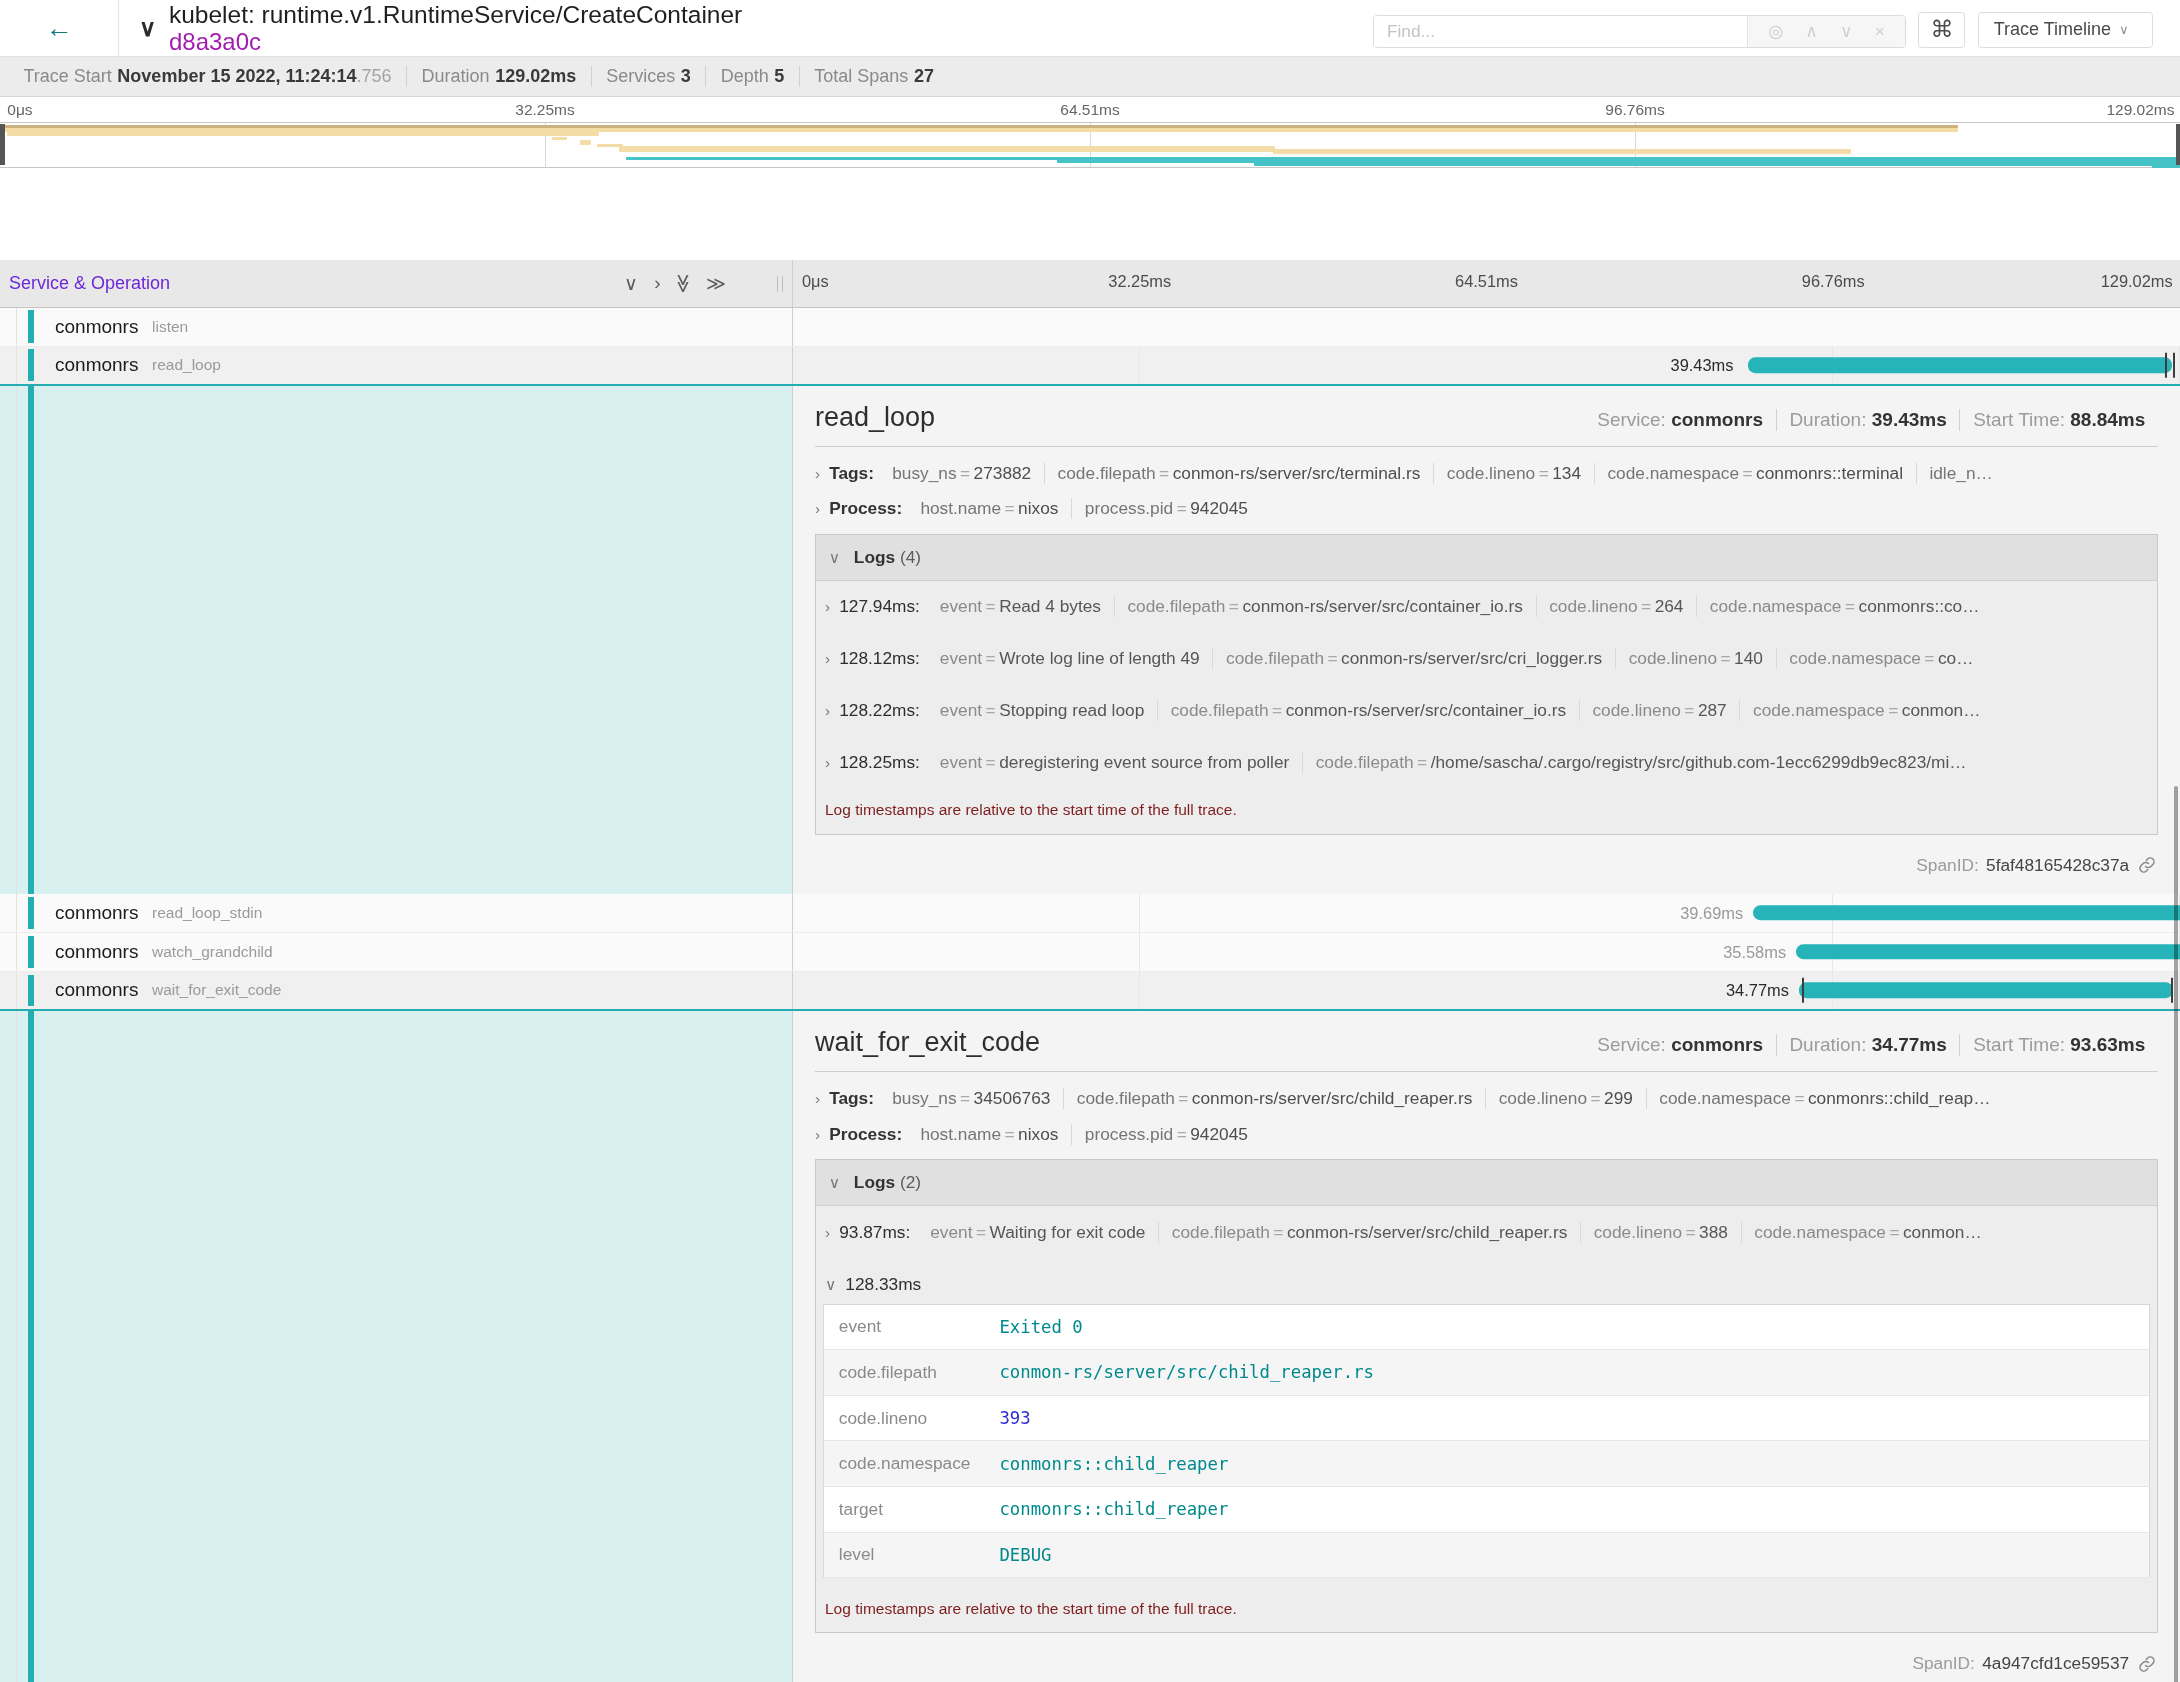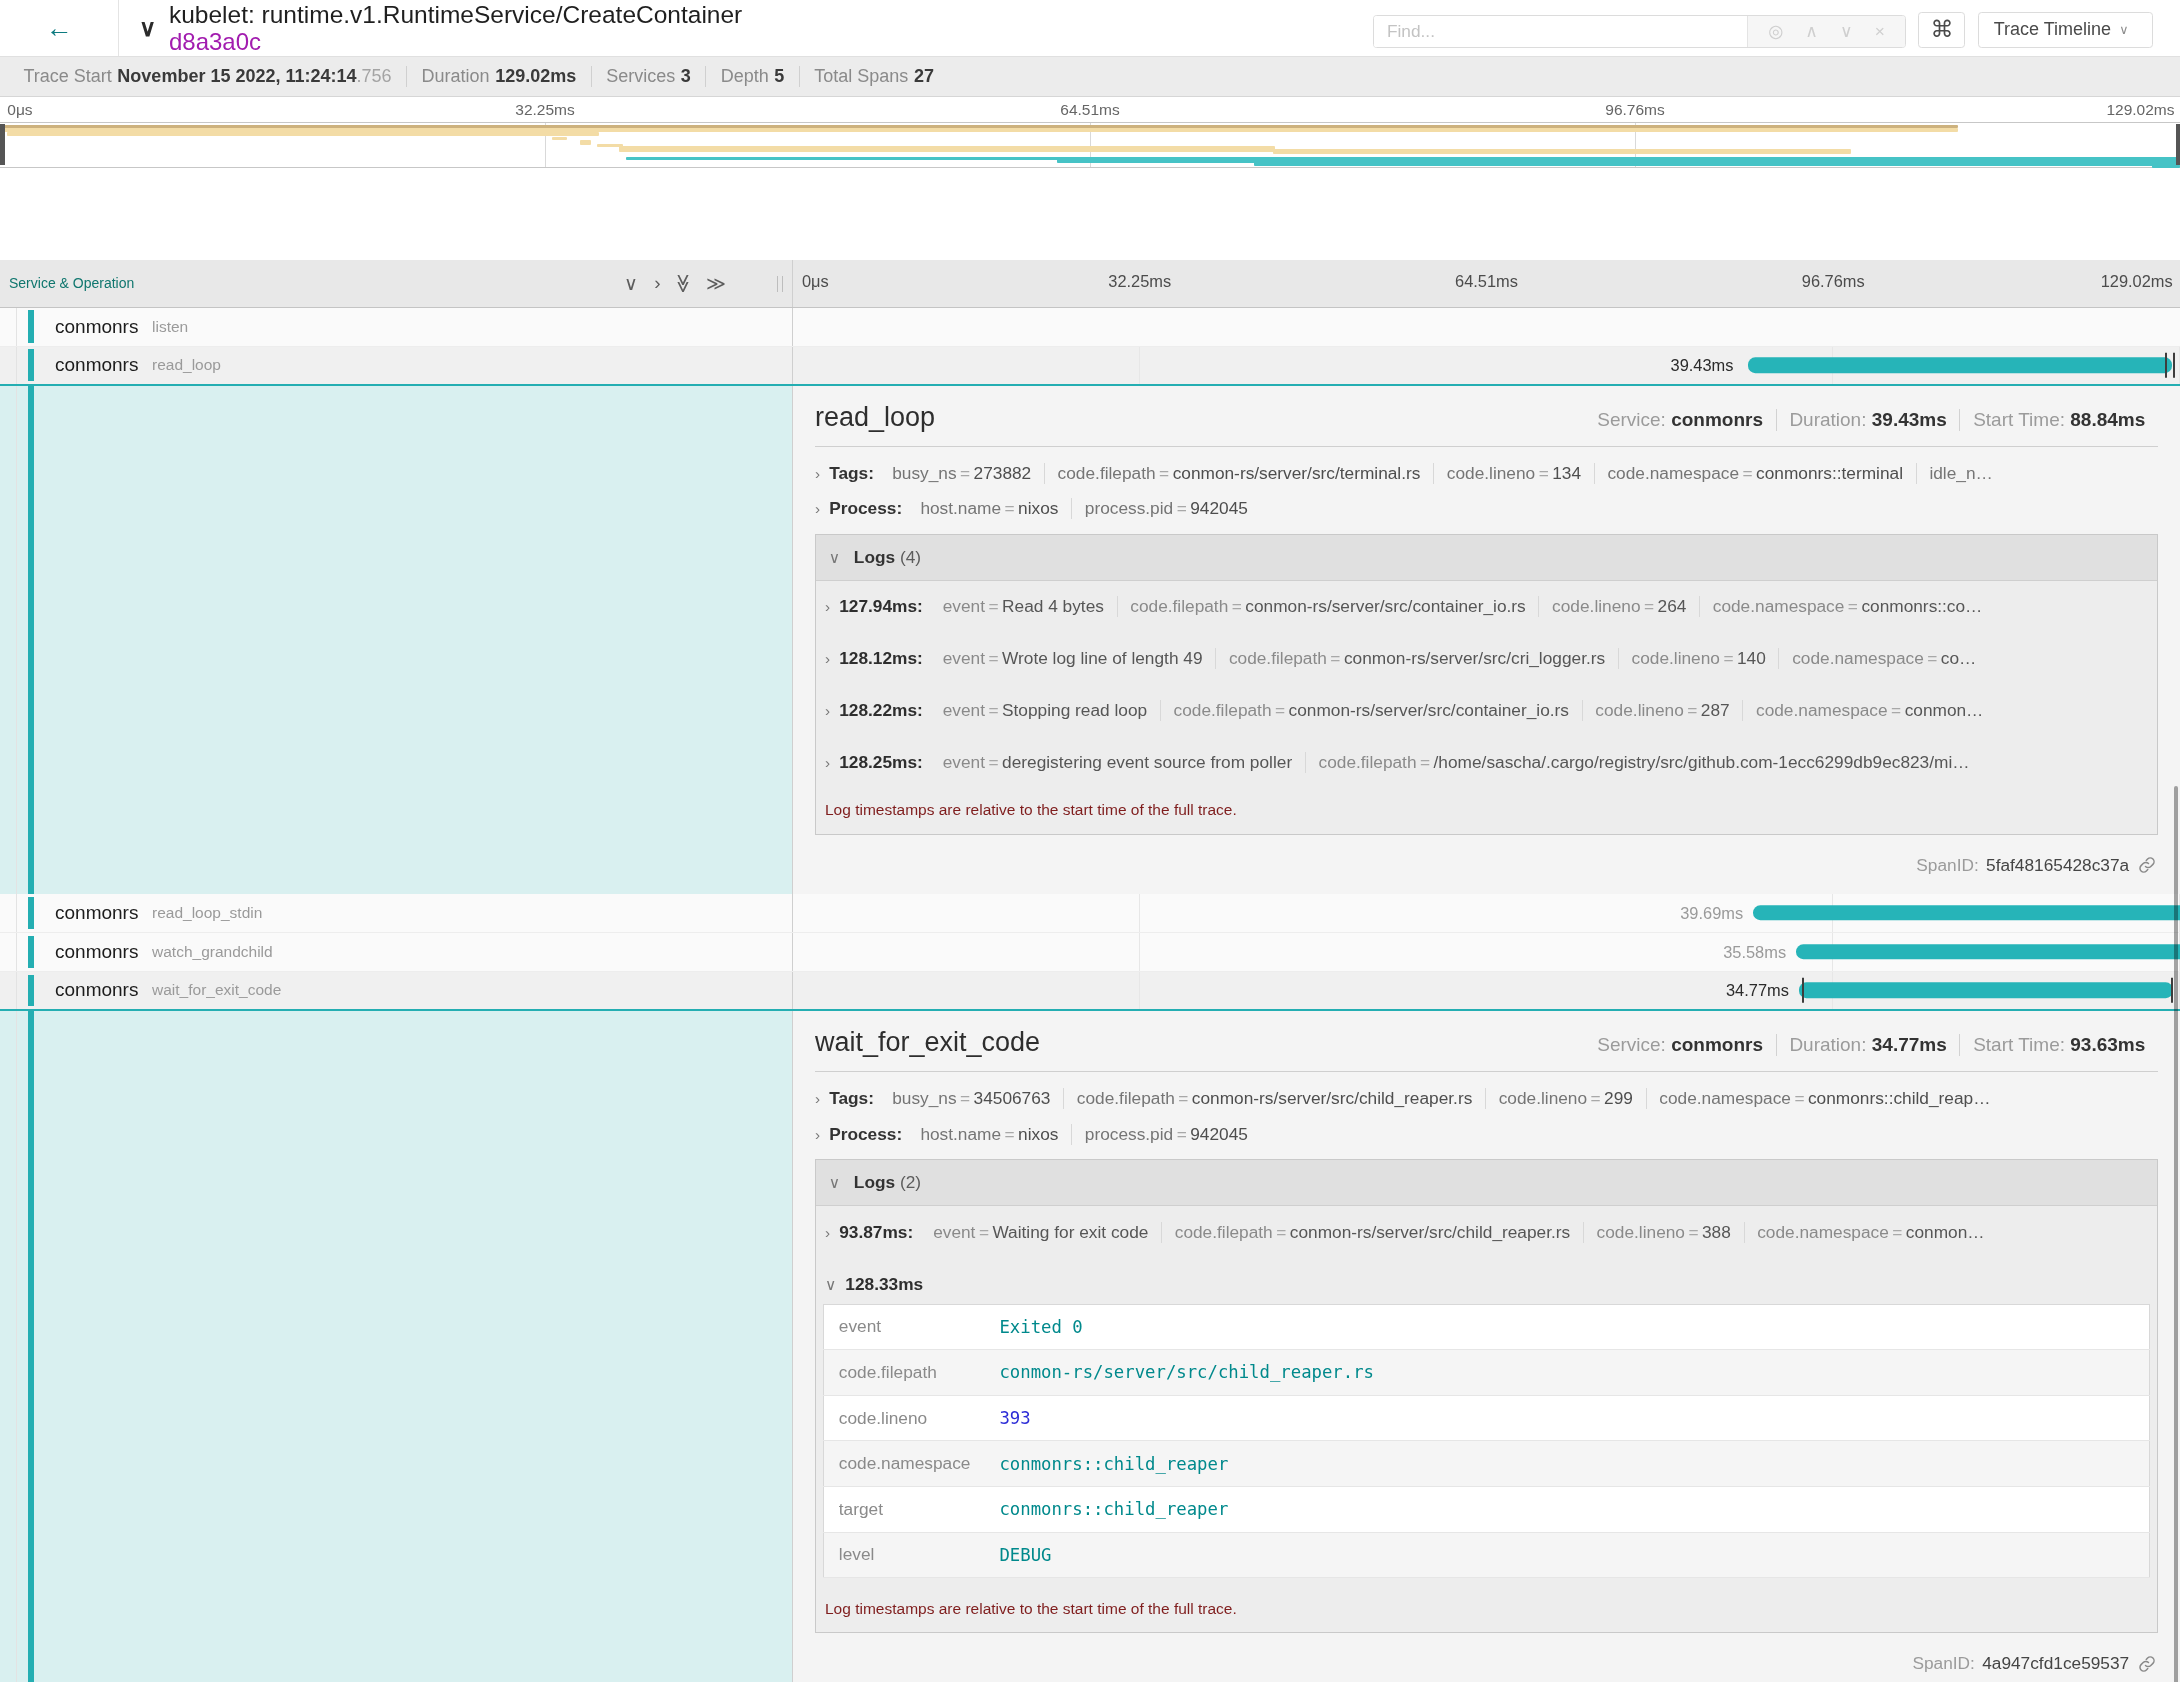--- a/index.html
+++ b/index.html
@@ -47,21 +47,21 @@
   .mm-tan { background:#f3dca6; }
   .mm-tand { background:#cdb27e; }
   .mm-teal { background:#46c3c6; }
   .mm-handle { position:absolute; width:4.5px; background:#555; top:1.8px; bottom:1.8px; }
 
   .mm-gap { height:92px; background:#fff; }
 
   
   .grid-header { height:48px; display:flex; background:#e8e8e8; border-bottom:0.9px solid #c4c4c4; }
   .gh-left { width:793px; position:relative; display:flex; align-items:center; border-right:0.9px solid #cfcfcf; }
-  .gh-title { font-size:14px; color:#0f766e; padding-left:9px; }
+  .gh-title { font-size:18px; color:#6d28d9; padding-left:9px; }
   .gh-ctrls { position:absolute; right:58px; display:flex; align-items:center; }
   .gh-ctrls .gic { color:#5d5d5d; font-size:19px; padding:0 8.2px; cursor:pointer; }
   .gic.rot { display:inline-block; transform:rotate(90deg); padding:0 4.5px; }
   .drag-handle { position:absolute; right:9px; top:16.4px; height:16.4px; width:6.4px;
     border-left:1.8px solid #bdbdbd; border-right:1.8px solid #bdbdbd; cursor:col-resize; }
   .gh-right { flex:1; position:relative; font-size:16.4px; color:#4c4c4c; }
   .gh-right span { position:absolute; top:12.7px; }
   .gt0 { left:9px; } .gt1 { left:25%; transform:translateX(-50%); } .gt2 { left:50%; transform:translateX(-50%); }
   .gt3 { left:75%; transform:translateX(-50%); } .gt4 { right:7.3px; }
 
@@ -95,21 +95,21 @@
   .chev { color:#777; font-size:15.5px; margin-right:9px; cursor:pointer; }
   .alabel { font-weight:bold; color:#333; margin-right:5.5px; }
   .kv { padding:0 12.7px; color:#4e4e4e; }
   .kv + .kv { border-left:0.9px solid #d8d8d8; }
   .kv .k { color:#757575; }
   .kv .eq::before { content:"\2009=\2009"; color:#a8a8a8; }
   .logsbox { border:0.9px solid #c9c9c9; background:#ededed; margin:3.6px 0 9px 0; }
   .logshead { background:#e0e0e0; border-bottom:0.9px solid #cfcfcf; padding:11.8px 12.7px; font-size:17.3px; cursor:pointer; }
   .logshead .cnt { color:#5c5c5c; font-weight:normal; }
   .logrow { padding:15.5px 9px; font-size:17.3px; display:flex; align-items:baseline; white-space:nowrap; overflow:hidden; cursor:pointer; }
-  .logtime { font-weight:bold; color:#2e2e2e; margin-right:7.3px; }
+  .logtime { font-weight:normal; color:#2e2e2e; margin-right:7.3px; }
   .logrow .kv .k { color:#8a8a8a; }
   .logrow .kv { color:#565656; }
   .logsfoot { color:#7f1d1d; font-size:15.5px; padding:12.7px 9px 14.5px 9px; }
   .kvt { width:calc(100% - 14.5px); margin:3.6px 7.3px 9px 7.3px; border-collapse:collapse; background:#fff;
     border:0.9px solid #d8d8d8; }
   .kvt td { padding:11.8px 14.5px; font-size:17.3px; border-bottom:0.9px solid #e6e6e6; }
   .kvt tr:nth-child(even) td { background:#f5f5f5; }
   .kvt .kk { width:144px; color:#8a8a8a; }
   .kvt .vv { font-family:"DejaVu Sans Mono", monospace; color:#00898c; }
   .kvt .vv.num { color:#2c2cd6; }

